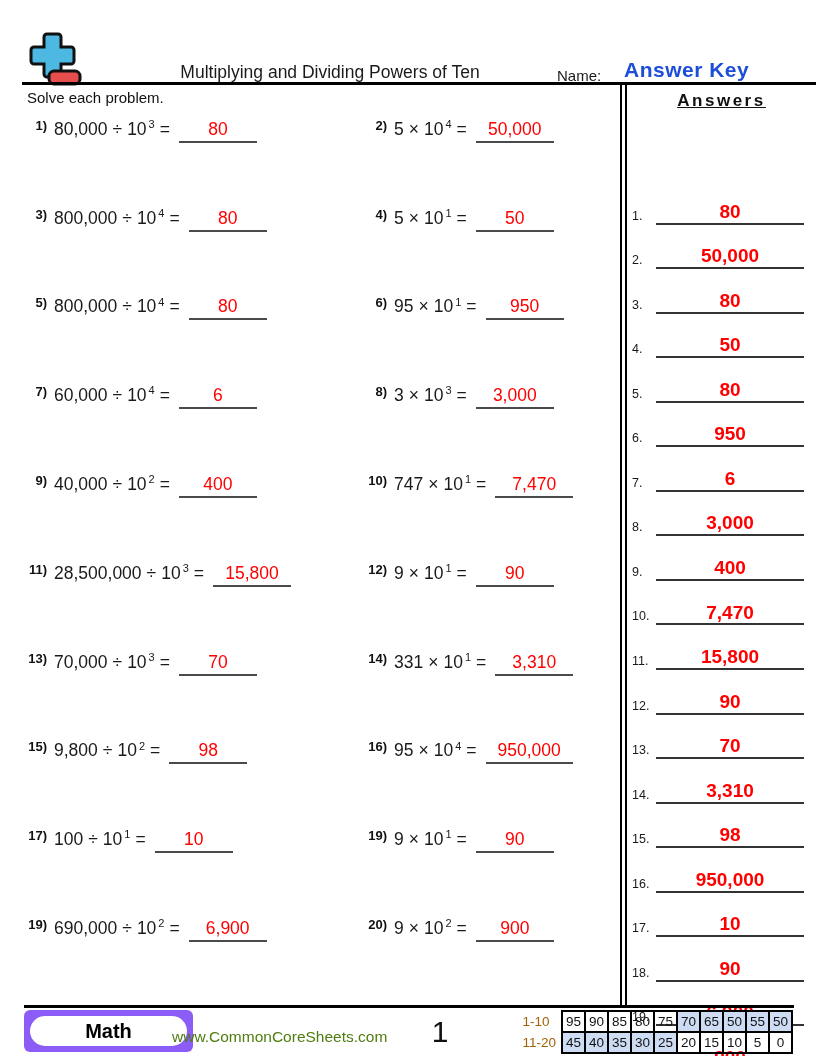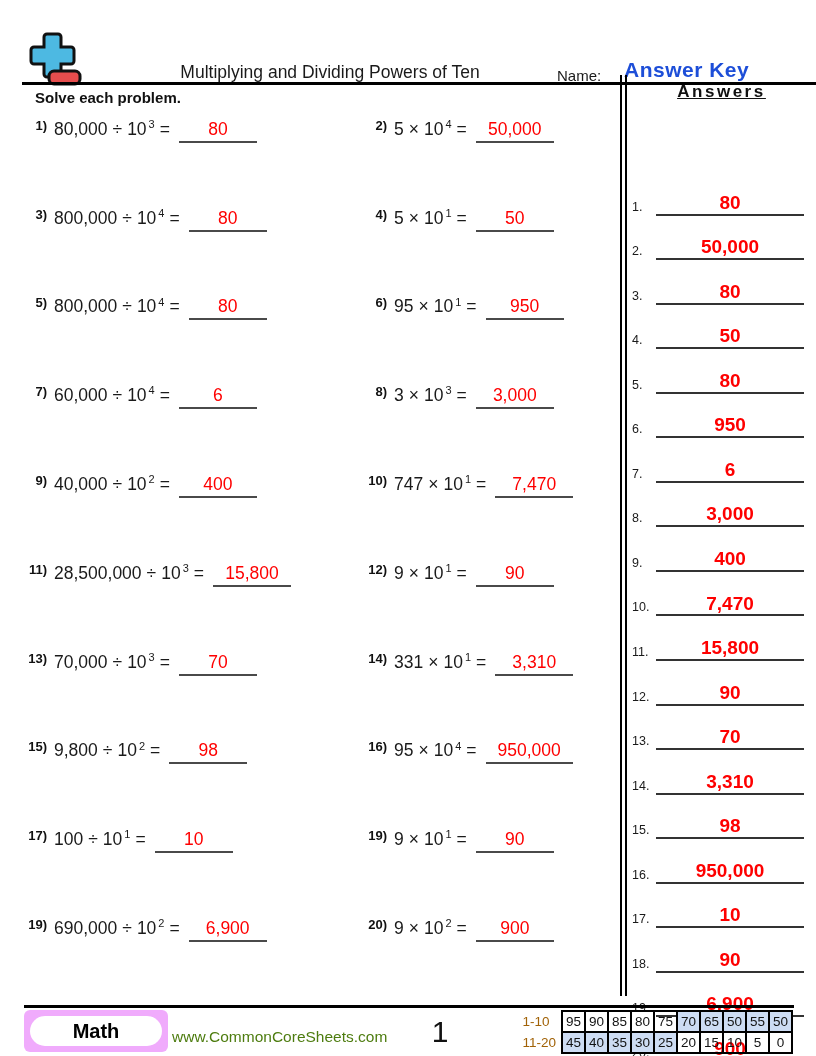--- a/index.html
+++ b/index.html
@@ -10,52 +10,52 @@
   }
 
   
   .logo { position:absolute; left:24px; top:13px; width:60px; height:58px; }
   .hline-top { position:absolute; left:22px; top:64px; width:794px; height:3px; background:#000; }
   .title { position:absolute; left:110px; top:44px; width:440px; text-align:center;
            font-size:17.5px; color:#1a1a1a; white-space:nowrap; }
   .name-label { position:absolute; left:557px; top:49px; font-size:15px; color:#1a1a1a; }
   .answer-key { position:absolute; left:624px; top:40px; font-size:21px; font-weight:bold;
                 color:#1d4ed8; letter-spacing:0.5px; white-space:nowrap; }
-  .instructions { position:absolute; left:35px; top:71px; font-size:15px; font-weight:bold; }
+  .instructions { position:absolute; left:27px; top:71px; font-size:15px; font-weight:normal; }
 
   
   .problems { position:absolute; left:20px; top:100px; width:600px;
               display:grid; grid-template-columns:340px 252px; grid-auto-rows:88.8px; }
   .prob { white-space:nowrap; }
   .pnum { display:inline-block; width:27px; text-align:right; font-weight:bold;
           font-size:13px; transform:translateY(-5px); margin-right:7px; }
   .pexpr { font-size:17.5px; color:#1a1a1a; }
   .op { margin:0 5px; }
   .exp { font-size:11px; margin-left:2px; }
   .blank { display:inline-block; min-width:54px; padding:0 12px 1px 12px;
            border-bottom:2px solid #4a4a4a; text-align:center; margin-left:4px; }
   .ansv { color:#fe0000; font-size:17.5px; }
 
   
-  .sidebar { position:absolute; left:620px; top:57px; width:196px; height:921px;
+  .sidebar { position:absolute; left:620px; top:66px; width:196px; height:921px;
              border-left:7px double #000; box-sizing:border-box;text-decoration:underline; }
   .answers-title { margin-top:7px; text-align:center; font-size:17px; font-weight:bold;
                    letter-spacing:2.5px; text-decoration:underline; }
   .arows { position:absolute; top:96px; left:0; right:0; }
   .arow { height:44.55px; display:flex; align-items:flex-end;
           padding:0 12px 0 5px; box-sizing:border-box; }
   .anum { font-size:12.5px; width:24px; flex:none; padding-bottom:2px; color:#1a1a1a; }
   .aline { flex:1; border-bottom:2px solid #333; text-align:center; }
   .aval { font-weight:bold; font-size:19px; color:#fe0000; line-height:1.05;
           display:inline-block; padding-bottom:1px; }
 
   
   .footer-line { position:absolute; left:24px; top:987px; width:770px; height:3px; background:#000; }
-  .math-badge { position:absolute; left:24px; top:992px; width:144px; height:42px;
-                background:#f0abfc; border-radius:6px; }
+  .math-badge { position:absolute; left:24px; top:992px; width:169px; height:42px;
+                background:#8b5cf6; border-radius:6px; }
   .math-pill { position:absolute; left:6px; top:6px; right:6px; bottom:6px; background:#fff;
                border-radius:15px; display:flex; align-items:center; justify-content:center;
                font-size:20px; font-weight:bold; color:#000; }
   .website { position:absolute; left:172px; top:1010px; font-size:15.5px; color:#4d7c0f; }
   .page-num { position:absolute; left:400px; top:997px; width:80px; text-align:center; font-size:30px; }
   .grade { position:absolute; top:992px; right:23px; }
   table.gradetbl { border-collapse:collapse; }
   .gl { border:none; font-size:13.5px; text-align:left; padding:0 5px 0 0; color:#a16207; }
   .gc { border:2px solid #000; min-width:19px; height:19px; text-align:center;
         font-size:13.5px; padding:0 1px; }

